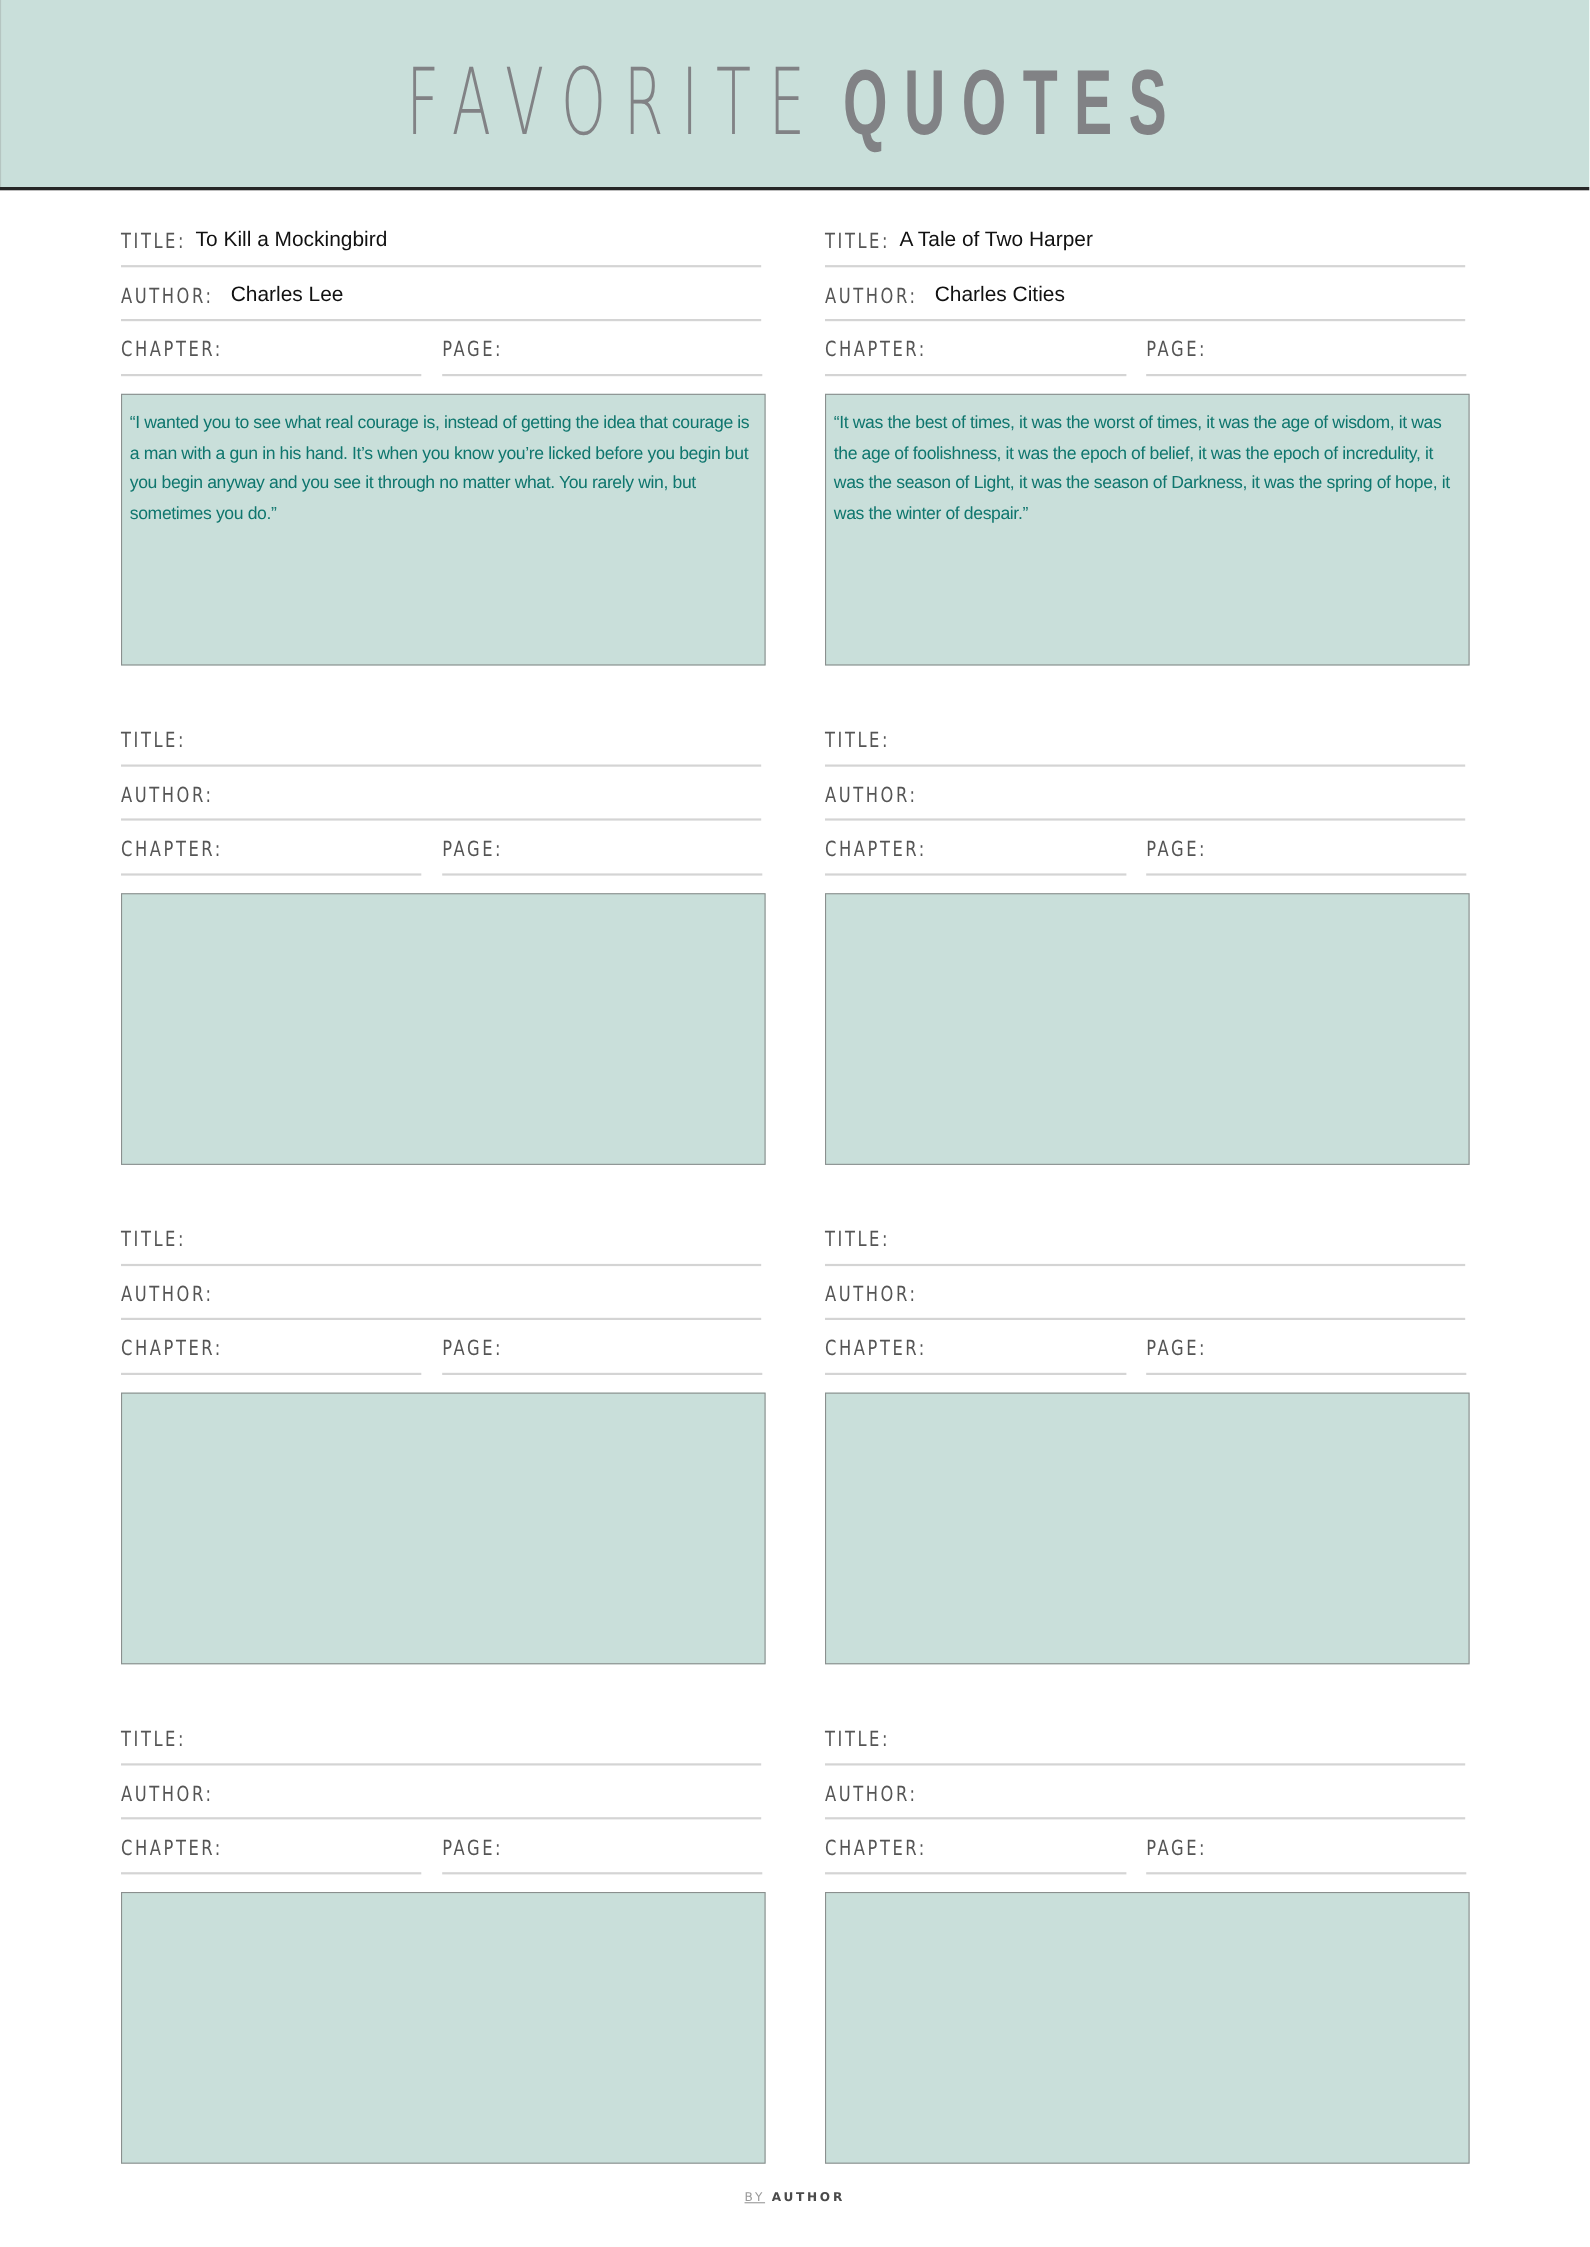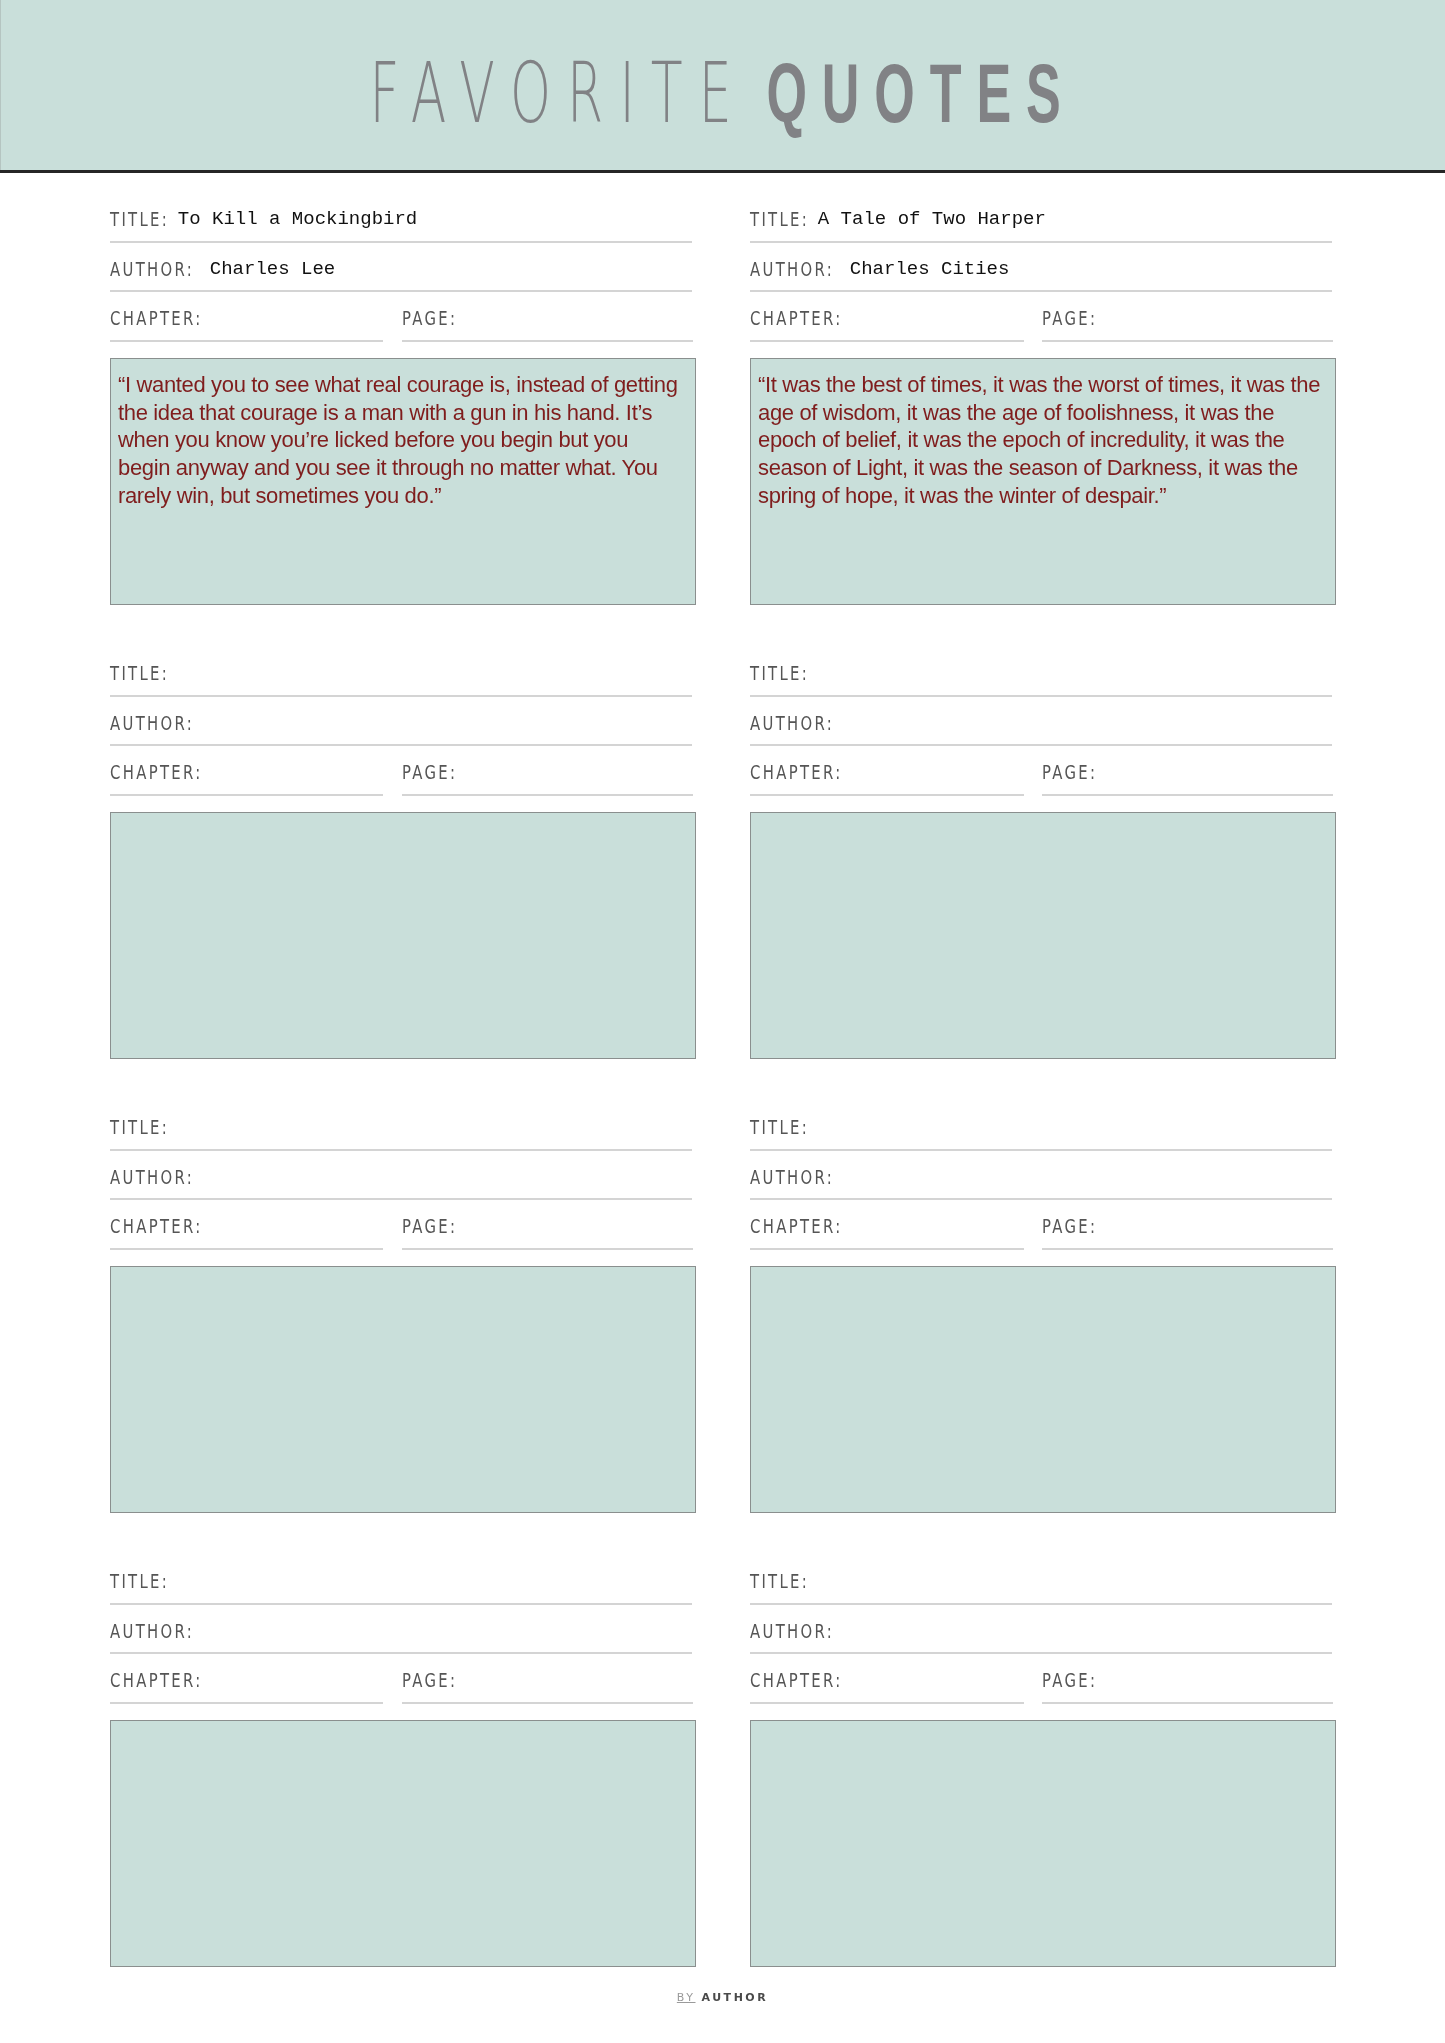--- a/index.html
+++ b/index.html
@@ -38,31 +38,31 @@
   }
   .label {
     display: inline-block;
     font-family: "DejaVu Sans", sans-serif;
     font-size: 19px; color: #555555;
     letter-spacing: 3px;
     transform: scaleX(0.78); transform-origin: left bottom;
     line-height: 22px;
   }
   .value {
-    font-family: Liberation Mono, monospace;
+    font-family: Liberation Sans, sans-serif;
     font-size: 19px; color: #111111; line-height: 22px;
     margin-left: -8px;
   }
   .rule { position: absolute; height: 2px; background: #d4d4d4; }
   .quote-box {
     position: absolute; left: 0; width: 586px; height: 247px;
     background: #c9dfda; border: 1px solid #8a8f8e; box-sizing: border-box;
     padding: 12px 10px 0 7px;
     font-family: "Liberation Sans", sans-serif;
-    font-size: 22px; line-height: 27.7px; color: #7f1d1d;
+    font-size: 16px; line-height: 27.7px; color: #0f766e;
     letter-spacing: -0.35px;
   }
   .footer {
     position: absolute; left: 0; top: 1991px; width: 1445px; text-align: center;
     font-family: "DejaVu Sans", sans-serif; font-size: 11px; letter-spacing: 2.5px;
   }
   .footer .by { color: #9a9a9a; text-decoration: underline; }
   .footer .brand { color: #4a4a4a; font-weight: bold; }
 </style>
 </head>

